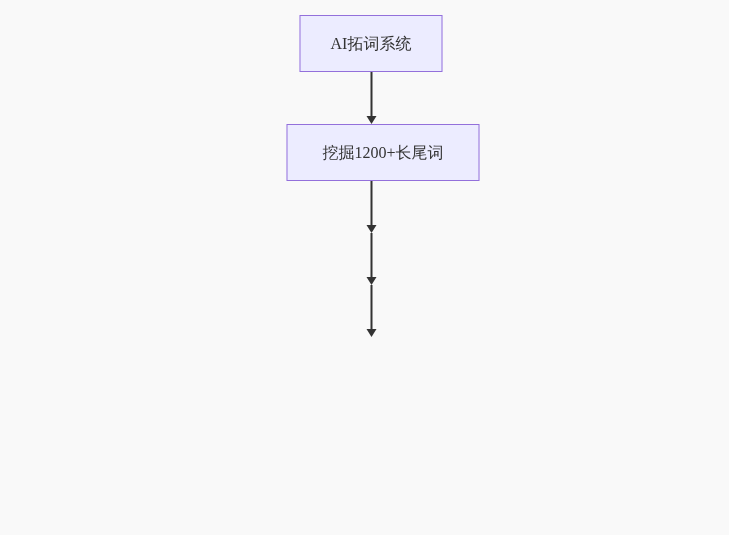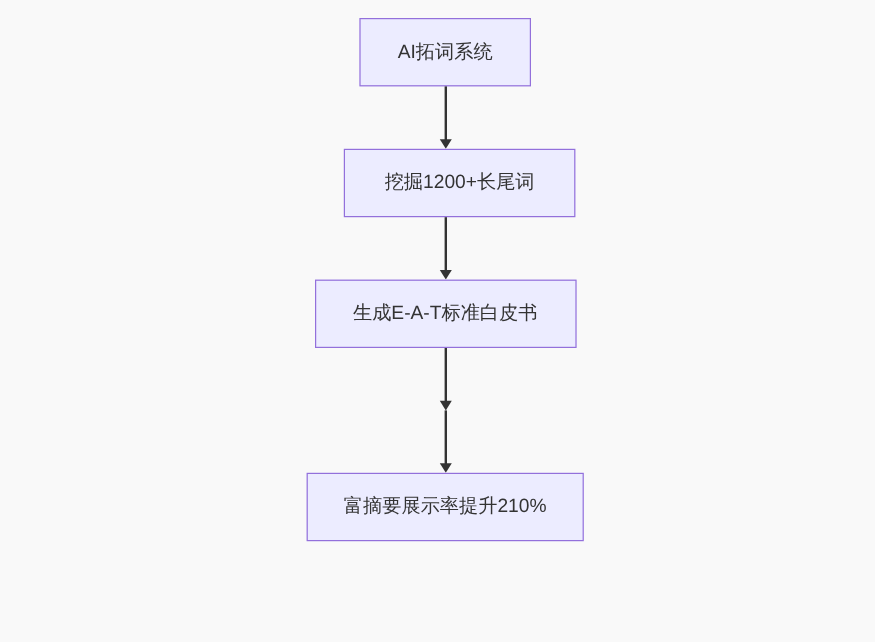--- a/index.html
+++ b/index.html
@@ -15,20 +15,21 @@
     position: relative;
   }
   .flow {
     position: absolute;
     top: 15px;
     left: 371px;
     transform: translateX(-50%);
     display: flex;
     flex-direction: column;
     align-items: center;
+    font-family: Liberation Serif, serif;
   }
   .node {
     box-sizing: border-box;
     height: 57px;
     display: flex;
     align-items: center;
     justify-content: center;
     background: #ECECFF;
     border: 1px solid #9370DB;
     color: #333333;
@@ -74,28 +75,26 @@
     <div class="head"></div>
   </div>
 
   <div class="node n2">挖掘1200+长尾词</div>
 
   <div class="arrow">
     <div class="line"></div>
     <div class="head"></div>
   </div>
 
-  <div class="node n3">生成E-A-T标准白皮书</div>
 
   <div class="arrow">
     <div class="line"></div>
     <div class="head"></div>
   </div>
 
 
   <div class="arrow">
     <div class="line"></div>
     <div class="head"></div>
   </div>
 
-  <div class="node n5">富摘要展示率提升210%</div>
 
 </div>
 
 </body></html>

